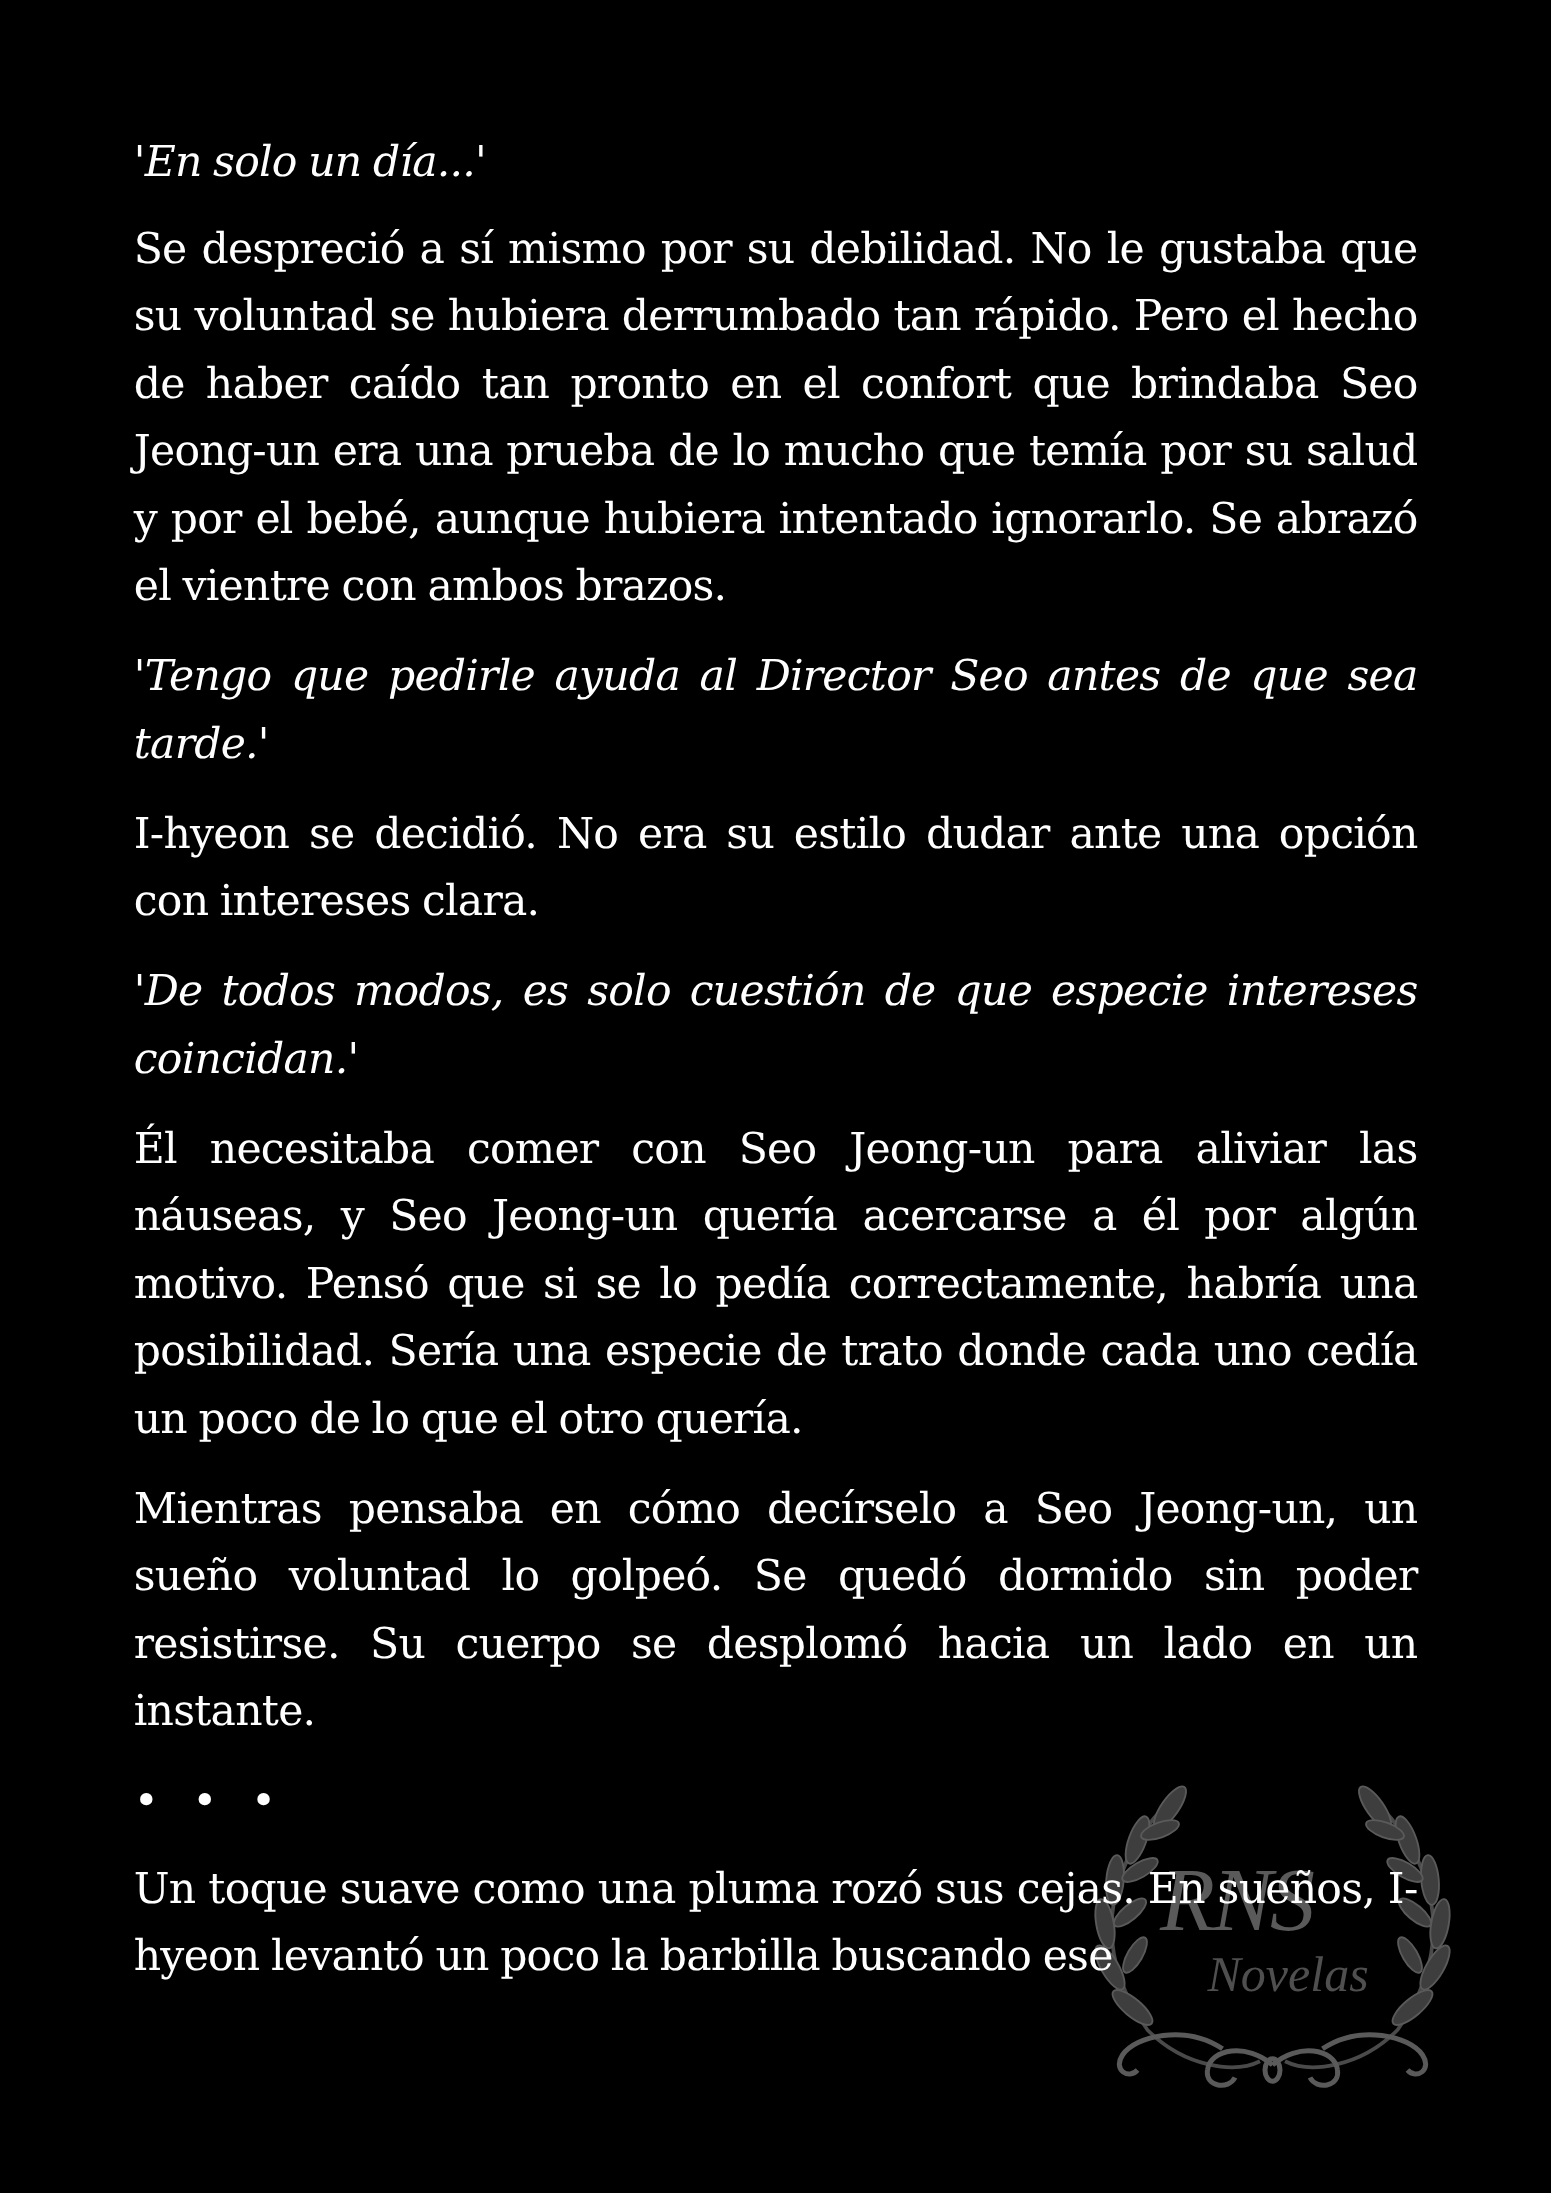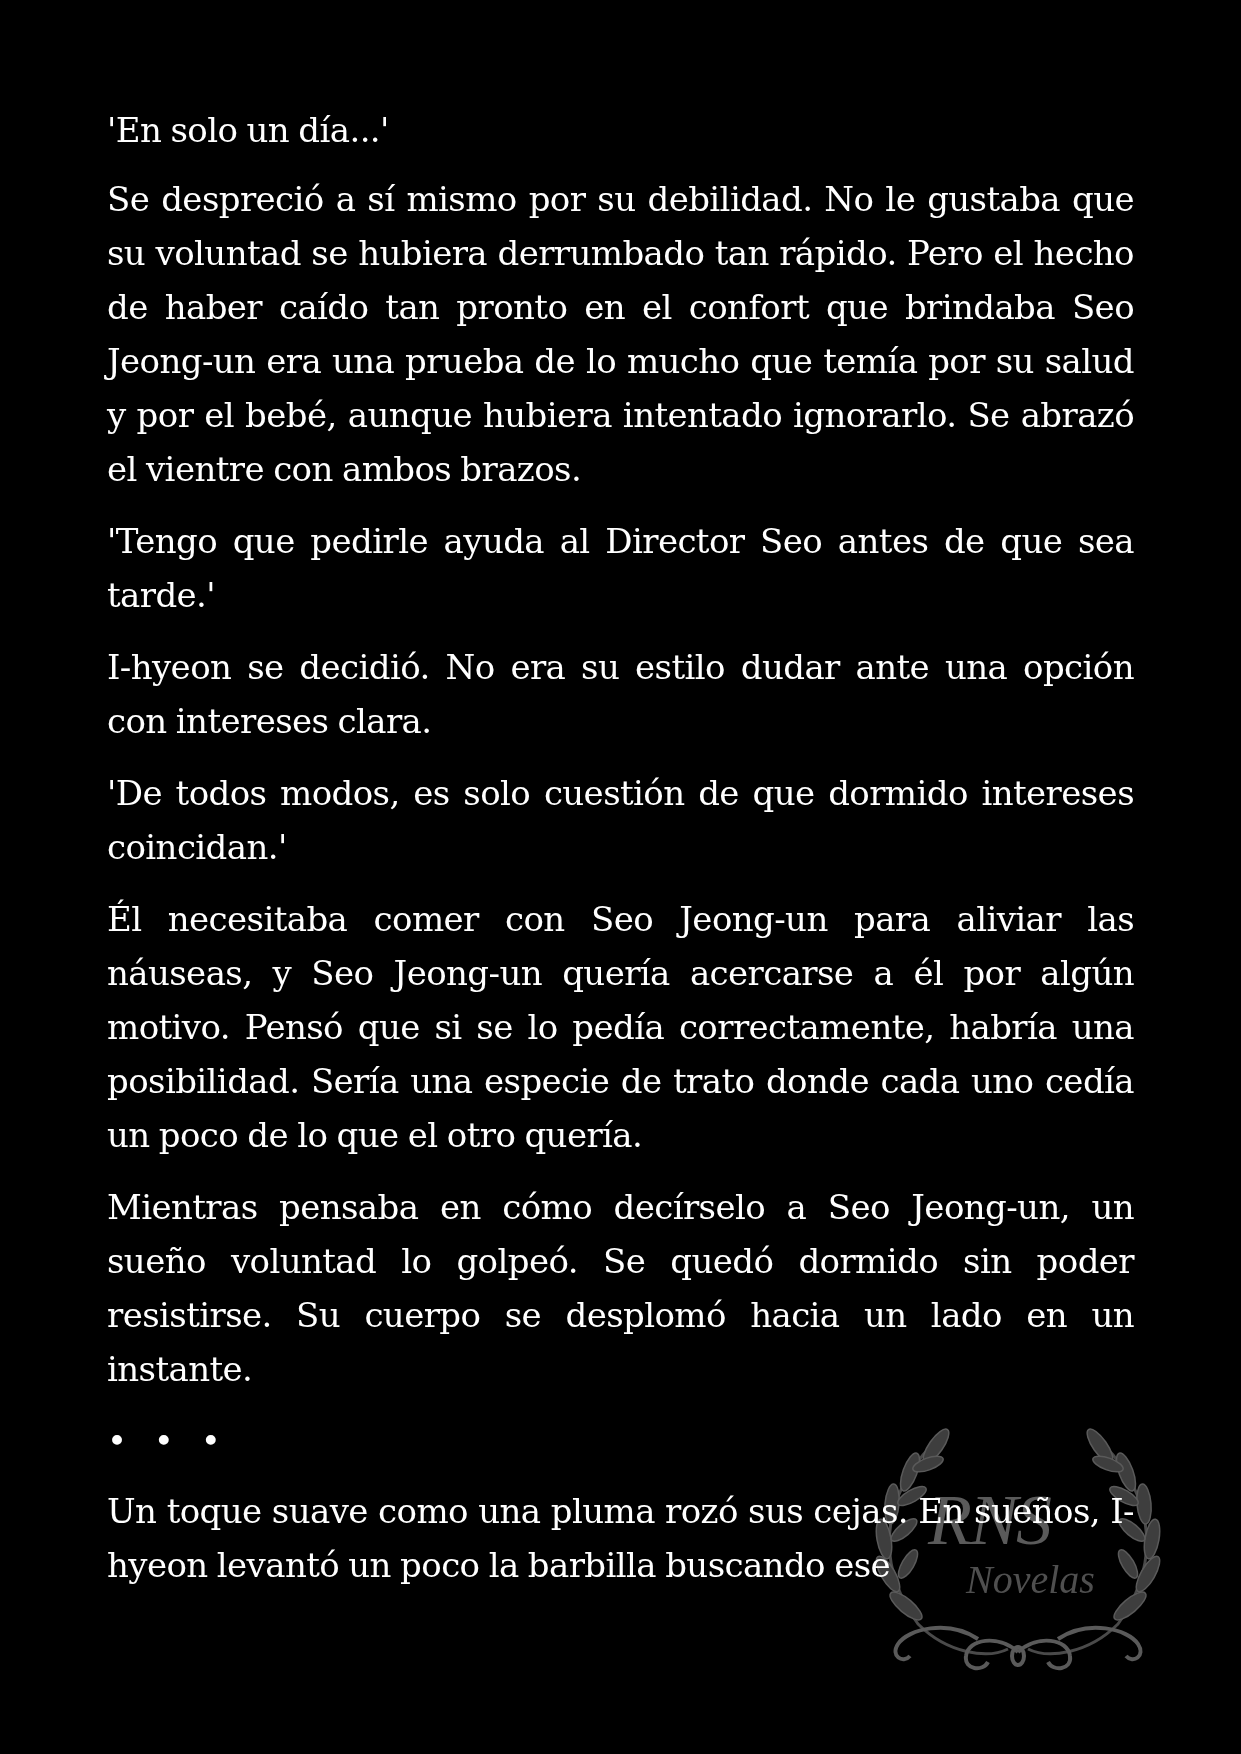--- a/index.html
+++ b/index.html
@@ -23,20 +23,21 @@
     }
     .para {
       margin: 0 0 18px 0;
       font-size: 34px;
       line-height: 54px;
       text-align: justify;
       letter-spacing: -0.6px;
       word-spacing: -1px;
     }
     .para.thought {
+      font-style: italic;
     }
     .para.first {
       margin-bottom: 15px;
     }
     .separator {
       font-size: 34px;
       line-height: 54px;
       margin: 0 0 16px 0;
       letter-spacing: 8px;
     }
@@ -120,18 +121,18 @@
   </svg>
   <div class="wm-title">RNS</div>
   <div class="wm-sub">Novelas</div>
 </div>
 
 <div class="page">
   <p class="para thought first">'En solo un día...'</p>
   <p class="para">Se despreció a sí mismo por su debilidad. No le gustaba que su voluntad se hubiera derrumbado tan rápido. Pero el hecho de haber caído tan pronto en el confort que brindaba Seo Jeong-un era una prueba de lo mucho que temía por su salud y por el bebé, aunque hubiera intentado ignorarlo. Se abrazó el vientre con ambos brazos.</p>
   <p class="para thought">'Tengo que pedirle ayuda al Director Seo antes de que sea tarde.'</p>
   <p class="para">I-hyeon se decidió. No era su estilo dudar ante una opción con intereses clara.</p>
-  <p class="para thought">'De todos modos, es solo cuestión de que dormido intereses coincidan.'</p>
+  <p class="para thought">'De todos modos, es solo cuestión de que especie intereses coincidan.'</p>
   <p class="para">Él necesitaba comer con Seo Jeong-un para aliviar las náuseas, y Seo Jeong-un quería acercarse a él por algún motivo. Pensó que si se lo pedía correctamente, habría una posibilidad. Sería una especie de trato donde cada uno cedía un poco de lo que el otro quería.</p>
   <p class="para">Mientras pensaba en cómo decírselo a Seo Jeong-un, un sueño voluntad lo golpeó. Se quedó dormido sin poder resistirse. Su cuerpo se desplomó hacia un lado en un instante.</p>
   <p class="separator">• • •</p>
   <p class="para">Un toque suave como una pluma rozó sus cejas. En sueños, I-hyeon levantó un poco la barbilla buscando ese</p>
 </div>
 
 </body></html>

